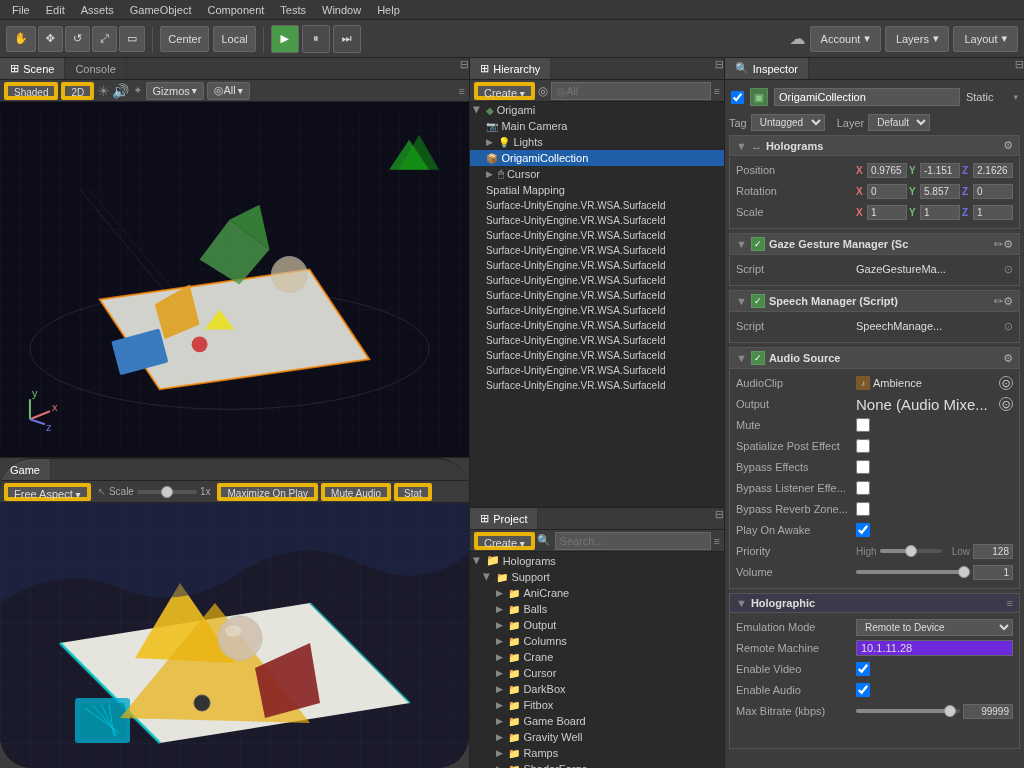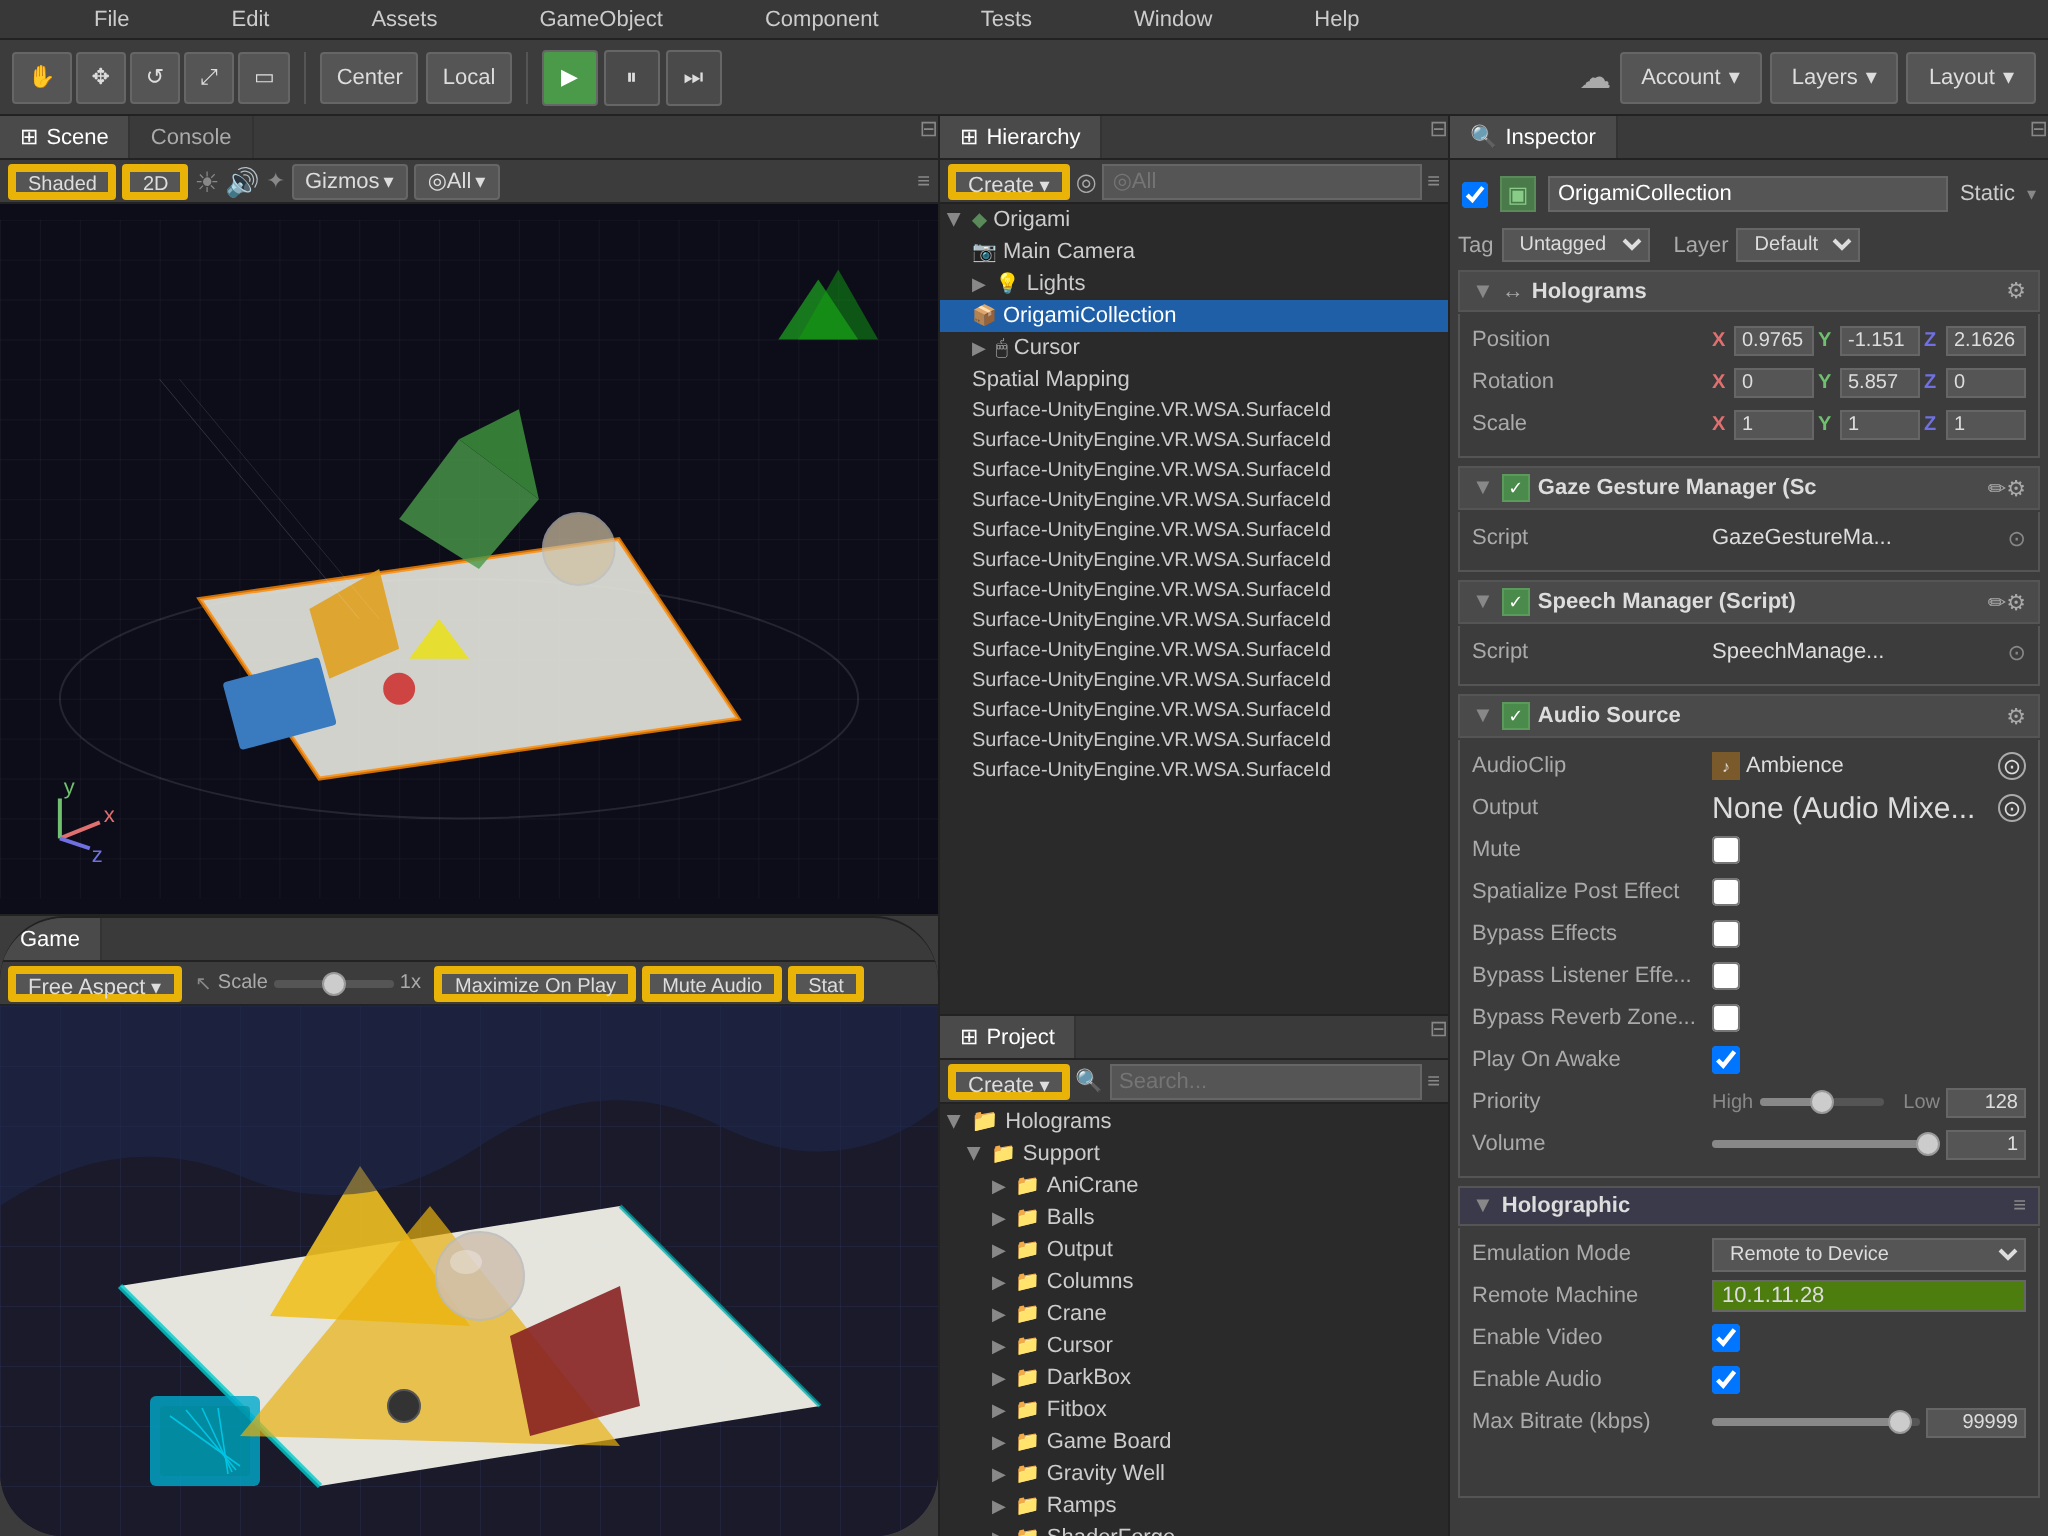--- a/index.html
+++ b/index.html
@@ -1,20 +1,20 @@
 <!DOCTYPE html>
 <html><head>
   <meta charset="utf-8">
   <style>
     * { box-sizing: border-box; margin: 0; padding: 0; font-family: 'Segoe UI', Arial, sans-serif; font-size: 11px; }
     body { width: 1024px; height: 768px; overflow: hidden; background: #3c3c3c; color: #ddd; }
 
     
     #menu-bar { display: flex; align-items: center; background: #383838; height: 20px; padding: 0 4px; border-bottom: 1px solid #222; }
-    #menu-bar span { padding: 2px 8px; cursor: pointer; color: #ccc; font-size: 11px; margin-left: 35px; }
+    #menu-bar span { padding: 2px 8px; cursor: pointer; color: #ccc; font-size: 11px; }
 
     
     #toolbar { display: flex; align-items: center; background: #3c3c3c; height: 38px; padding: 0 6px; border-bottom: 1px solid #222; gap: 4px; }
     .toolbar-btn { background: #555; border: 1px solid #666; color: #ddd; padding: 3px 7px; cursor: pointer; border-radius: 2px; font-size: 11px; display: flex; align-items: center; gap: 3px; height: 26px; }
     .toolbar-sep { width: 1px; height: 26px; background: #555; margin: 0 3px; }
     .toolbar-group { display: flex; gap: 2px; }
     .play-btn { background: #4a4a4a; width: 28px; height: 28px; border: 1px solid #666; border-radius: 2px; display: flex; align-items: center; justify-content: center; cursor: pointer; }
     .right-toolbar { margin-left: auto; display: flex; align-items: center; gap: 4px; }
     .dropdown-btn { background: #555; border: 1px solid #666; color: #ddd; padding: 3px 10px; cursor: pointer; border-radius: 2px; font-size: 11px; height: 26px; display: flex; align-items: center; gap: 4px; }
 
@@ -79,21 +79,21 @@
     .component-body { background: #3c3c3c; border: 1px solid #555; border-top: none; padding: 4px 6px; margin-bottom: 4px; }
     .prop-row { display: flex; align-items: center; margin-bottom: 3px; min-height: 18px; }
     .prop-label { width: 120px; min-width: 120px; color: #aaa; font-size: 11px; }
     .prop-value { flex: 1; display: flex; gap: 2px; align-items: center; }
     .xyz-group { display: flex; gap: 2px; flex: 1; }
     .xyz-item { display: flex; align-items: center; gap: 1px; flex: 1; }
     .xyz-label { color: #e07070; font-size: 10px; font-weight: bold; min-width: 10px; }
     .xyz-label.y { color: #70c070; }
     .xyz-label.z { color: #7070e0; }
     .xyz-input { background: #555; border: 1px solid #666; color: #ddd; padding: 1px 3px; width: 100%; font-size: 10px; }
-    .prop-input { background: #4d7c0f; border: 1px solid #666; color: #ddd; padding: 1px 4px; flex: 1; font-size: 11px; }
+    .prop-input { background: #6d28d9; border: 1px solid #666; color: #ddd; padding: 1px 4px; flex: 1; font-size: 11px; }
     .prop-dropdown { background: #555; border: 1px solid #666; color: #ddd; padding: 1px 4px; flex: 1; font-size: 10px; }
     .prop-checkbox { width: 14px; height: 14px; }
 
     .slider-container { display: flex; align-items: center; gap: 3px; flex: 1; }
     .slider-track { flex: 1; height: 4px; background: #555; border-radius: 2px; position: relative; }
     .slider-fill { height: 100%; background: #888; border-radius: 2px; }
     .slider-thumb { position: absolute; top: -4px; width: 12px; height: 12px; background: #ccc; border-radius: 50%; border: 1px solid #999; }
     .slider-label { color: #888; font-size: 10px; min-width: 25px; text-align: right; }
     .slider-value-input { background: #555; border: 1px solid #666; color: #ddd; width: 40px; padding: 1px 3px; font-size: 10px; text-align: right; }
 
@@ -110,21 +110,21 @@
     ::-webkit-scrollbar { width: 8px; height: 8px; }
     ::-webkit-scrollbar-track { background: #2a2a2a; }
     ::-webkit-scrollbar-thumb { background: #555; border-radius: 2px; }
     .comp-checkbox { width: 14px; height: 14px; background: #4a8a4a; border: 1px solid #5a9a5a; display: inline-flex; align-items: center; justify-content: center; font-size: 9px; color: #fff; margin-right: 4px; }
 
     
     .scene-svg { width: 100%; height: 100%; }
     
     .gizmos-btn { background: #555; border: 1px solid #666; color: #ddd; padding: 1px 6px; cursor: pointer; border-radius: 2px; font-size: 10px; height: 18px; display: flex; align-items: center; gap: 2px; }
 
-    .static-dropdown { display: flex; align-items: center; gap: 6px; }
+    .static-dropdown { display: flex; align-items: center; gap: 20px; }
   </style>
 </head>
 <body>
 
 <div id="menu-bar">
   <span>File</span>
   <span>Edit</span>
   <span>Assets</span>
   <span>GameObject</span>
   <span>Component</span>

